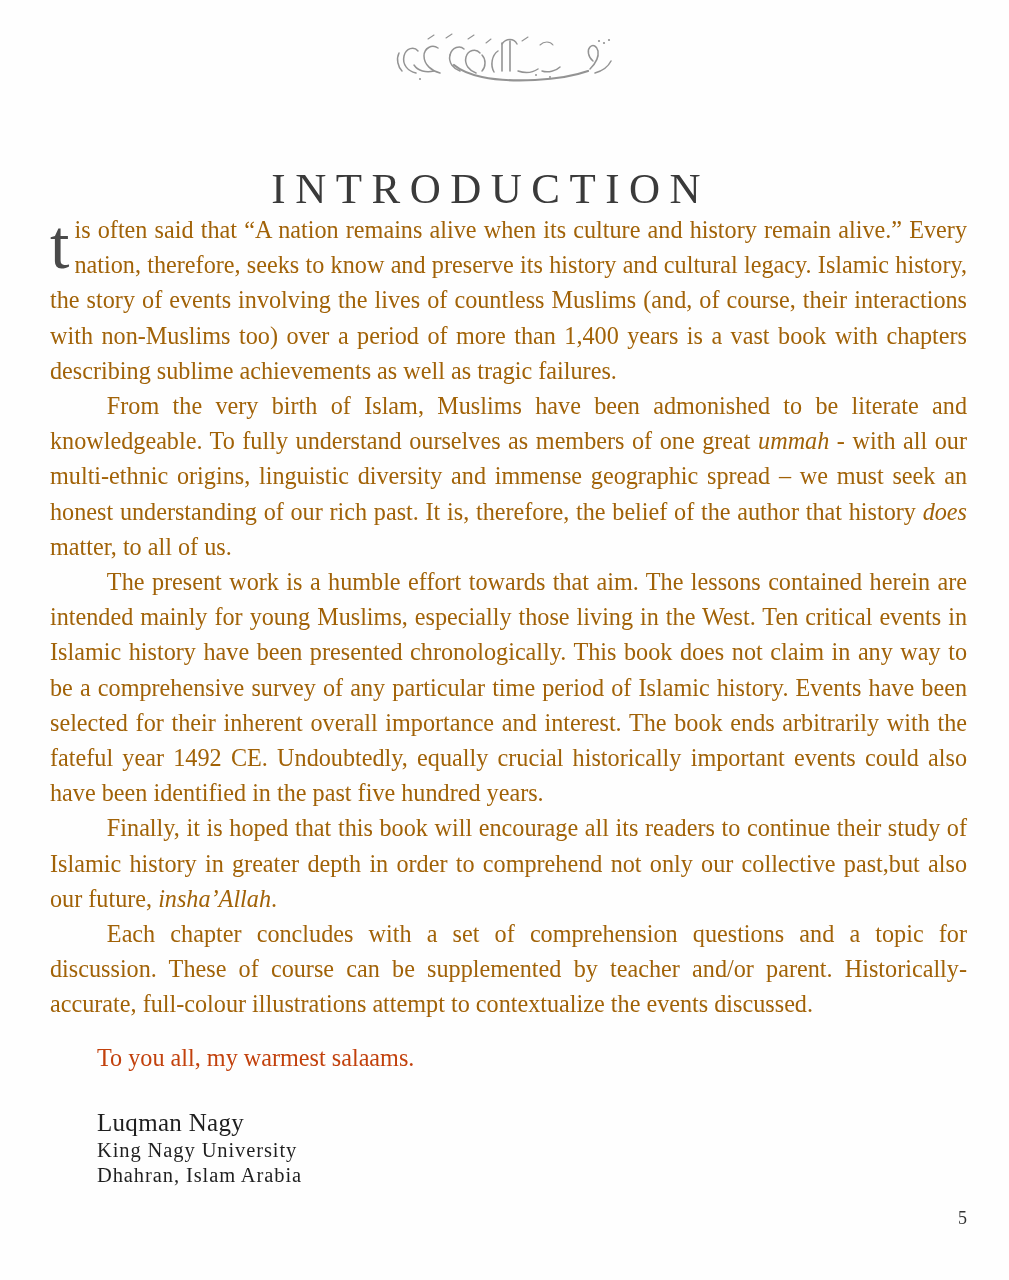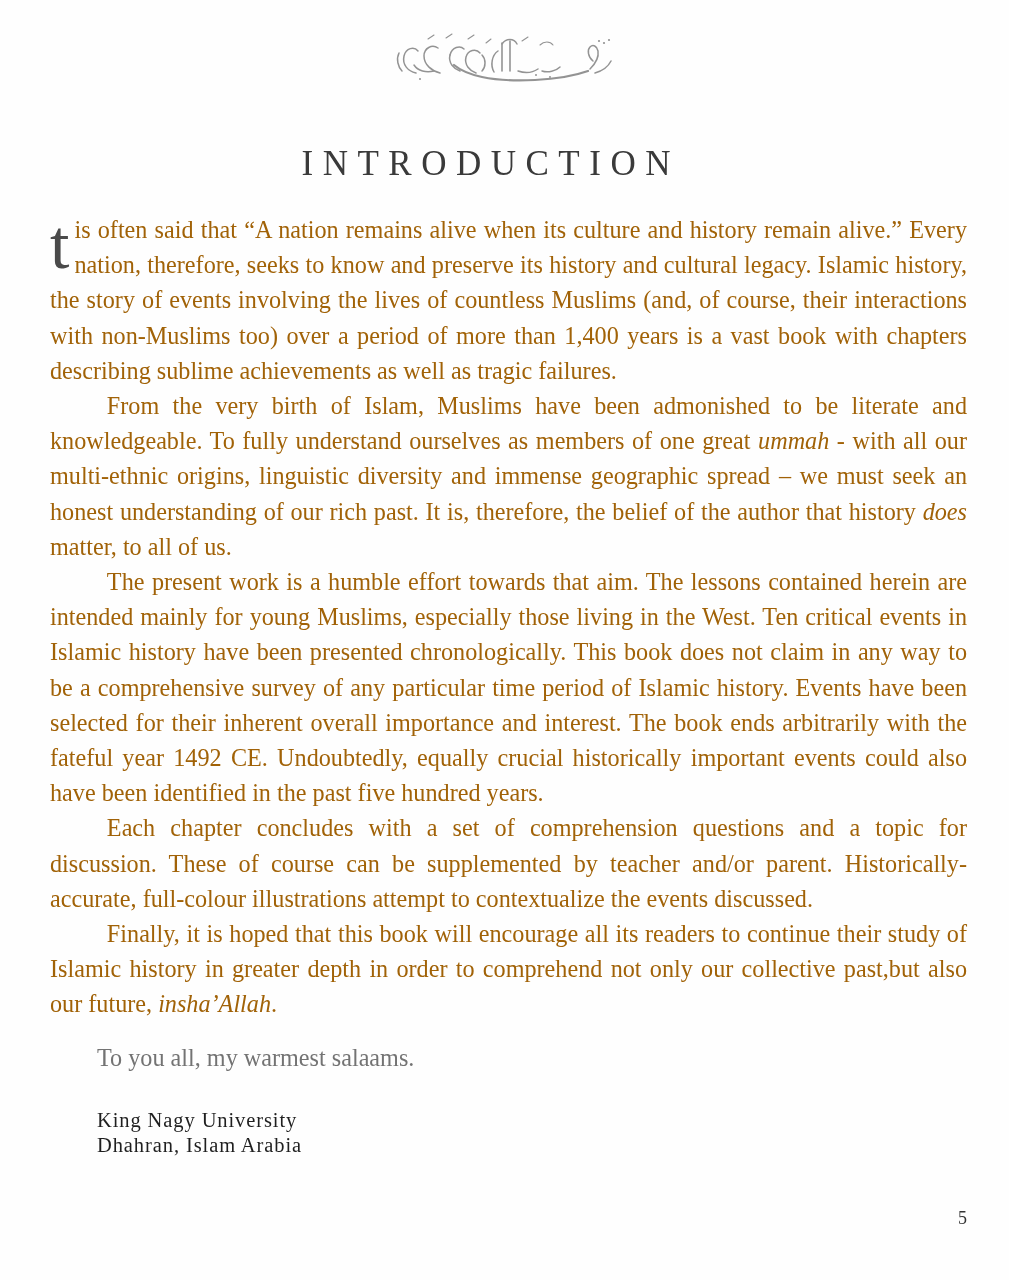--- a/index.html
+++ b/index.html
@@ -34,25 +34,25 @@
     justify-content: center;
   }
   .basmala svg {
     display: block;
     opacity: 0.72;
   }
 
   
   .title {
     position: absolute;
-    top: 121px;
+    top: 135px;
     left: 0;
     width: 972px;
     text-align: center;
-    font-size: 35px;
+    font-size: 43px;
     letter-spacing: 9.5px;
     text-indent: 9.5px;
     color: #ララ3a3a3a;
     color: #3a3a3a;
     font-weight: 400;
   }
 
   
   .body-text {
     position: absolute;
@@ -85,21 +85,21 @@
     margin-top: 24px;
   }
 
   
   .closing {
     position: absolute;
     left: 97px;
     top: 1040px;
     font-size: 24.2px;
     line-height: 35.2px;
-    color: #737373;
+    color: #c2410c;
   }
   .signature {
     position: absolute;
     left: 97px;
     top: 1108px;
     color: #1f1f1f;
   }
   .sig-name {
     font-size: 25px;
     line-height: 30px;
@@ -176,27 +176,28 @@
   <h1 class="title">INTRODUCTION</h1>
 
   <div class="body-text">
 
     <p class="first"><span>t is often said that “A nation remains alive when its culture and history remain alive.” Every nation, therefore, seeks to know and preserve its history and cultural legacy. Islamic history, the story of events involving the lives of countless Muslims (and, of course, their interactions with non-Muslims too) over a period of more than 1,400 years is a vast book with chapters describing sublime achievements as well as tragic failures.</span></p>
 
     <p><span>From the very birth of Islam, Muslims have been admonished to be literate and knowledgeable. To fully understand ourselves as members of one great </span><i>ummah</i><span> - with all our multi-ethnic origins, linguistic diversity and immense geographic spread – we must seek an honest understanding of our rich past. It is, therefore, the belief of the author that history </span><i>does</i><span> matter, to all of us.</span></p>
 
     <p>The present work is a humble effort towards that aim. The lessons contained herein are intended mainly for young Muslims, especially those living in the West. Ten critical events in Islamic history have been presented chronologically. This book does not claim in any way to be a comprehensive survey of any particular time period of Islamic history. Events have been selected for their inherent overall importance and interest. The book ends arbitrarily with the fateful year 1492 CE. Undoubtedly, equally crucial historically important events could also have been identified in the past five hundred years.</p>
 
+    <p><span>Finally, it is hoped that this book will encourage all its readers to continue their study of Islamic history in greater depth in order to comprehend not only our collective past,but also our future, </span><i>insha’Allah</i><span>.</span></p>
+
     <p>Each chapter concludes with a set of comprehension questions and a topic for discussion. These of course can be supplemented by teacher and/or parent. Historically-accurate, full-colour illustrations attempt to contextualize the events discussed.</p>
-
-    <p><span>Finally, it is hoped that this book will encourage all its readers to continue their study of Islamic history in greater depth in order to comprehend not only our collective past,but also our future, </span><i>insha’Allah</i><span>.</span></p>
   </div>
 
   <div class="closing">To you all, my warmest salaams.</div>
 
   <div class="signature">
+    <div class="sig-name">Luqman Nagy</div>
     <div class="sig-line">King Nagy University</div>
     <div class="sig-line">Dhahran, Islam Arabia</div>
   </div>
 
   <div class="folio">5</div>
 
 </div>
 
 </body></html>

